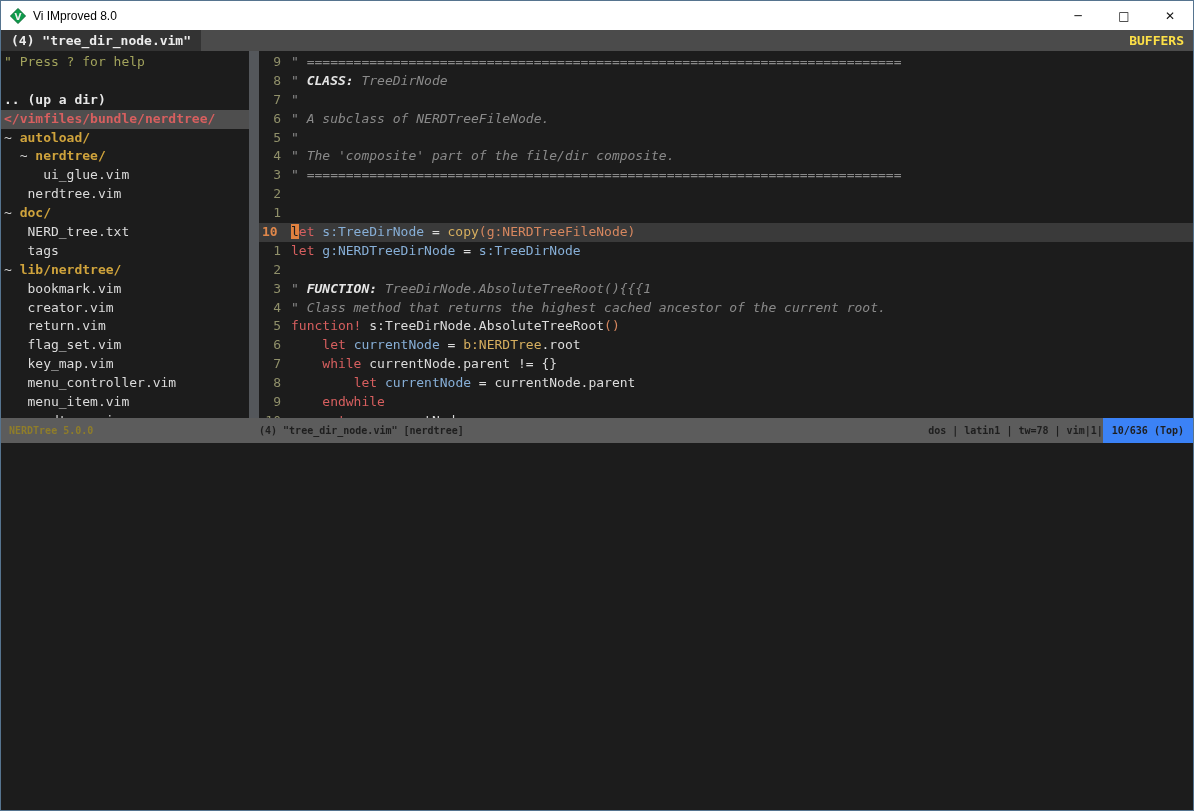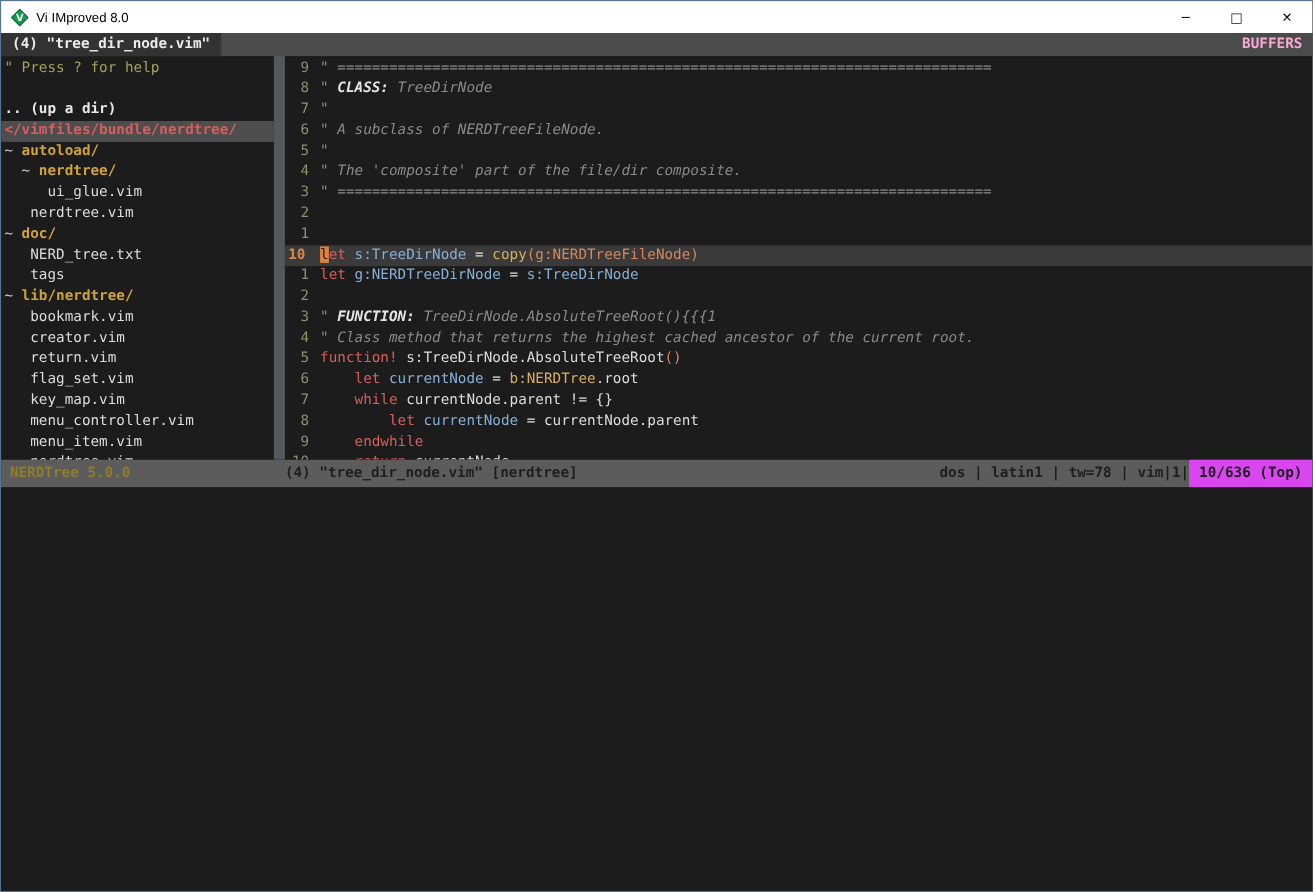--- a/index.html
+++ b/index.html
@@ -12,21 +12,21 @@
   .vim-icon { margin-left:9px; display:flex; align-items:center; }
   .title-text { margin-left:7px; font-family:"Liberation Sans",sans-serif; font-size:12px; color:#000; }
   .win-controls { margin-left:auto; display:flex; height:100%; }
   .win-btn { width:46px; height:100%; display:flex; align-items:center; justify-content:center;
              font-family:"DejaVu Sans",sans-serif; font-size:12px; color:#111; cursor:default; }
 
   
   .tabline { flex:0 0 21px; height:21px; background:#4b4b4b; display:flex; align-items:stretch; font-size:13px; }
   .tab { background:#333333; color:#ececec; font-weight:bold; padding:0 10px; display:flex; align-items:center; white-space:pre; }
   .tab-fill { flex:1; }
-  .buffers-label { color:#f9a8d4; font-weight:bold; padding:0 9px; display:flex; align-items:center; }
+  .buffers-label { color:#fde047; font-weight:bold; padding:0 9px; display:flex; align-items:center; }
 
   
   .main { flex:1; display:flex; min-height:0; overflow:hidden; }
   .nerdtree { flex:0 0 248px; width:248px; padding-top:2px; font-size:13px; overflow:hidden; }
   .nt-row { height:18.9px; line-height:18.9px; white-space:pre; padding-left:3px; }
   .nt-help { color:#a2a35c; }
   .nt-updir { color:#e8e8e8; font-weight:bold; }
   .nt-root { color:#d75f5f; font-weight:bold; background:#4e4e4e; }
   .nt-prefix { color:#d0d0d0; }
   .nt-dir .nt-dirname { color:#cfa33c; font-weight:bold; }
@@ -44,26 +44,26 @@
   .cb { color:#e5e5e5; font-style:italic; font-weight:bold; }
   .k  { color:#d75f5f; }
   .v  { color:#87afd7; }
   .f  { color:#d7af5f; }
   .p  { color:#d7875f; }
   .n  { color:#dcdcdc; }
   .cur { background:#e0813f; color:#1c1c1c; }
 
   
   .statusline { flex:0 0 25px; height:25px; background:#5c5c5c; display:flex; align-items:stretch;
-                font-size:13px; font-weight:bold; color:#1e1e1e; }
+                font-size:10px; font-weight:bold; color:#1e1e1e; }
   .st-nerdtree { flex:0 0 258px; width:258px; padding-left:8px; color:#8f7d2a; display:flex; align-items:center; white-space:pre; }
   .st-buffer { display:flex; align-items:center; white-space:pre; }
   .st-right { margin-left:auto; display:flex; align-items:stretch; }
   .st-right span { display:flex; align-items:center; white-space:pre; }
-  .st-pos { background:#d946ef; padding:0 9px; }
+  .st-pos { background:#3b82f6; padding:0 9px; }
 
   .cmdline { flex:1; background:#1c1c1c; }
 </style>
 </head>
 <body>
 
 <div class="window">
 
   <div class="titlebar">
     <span class="vim-icon">

